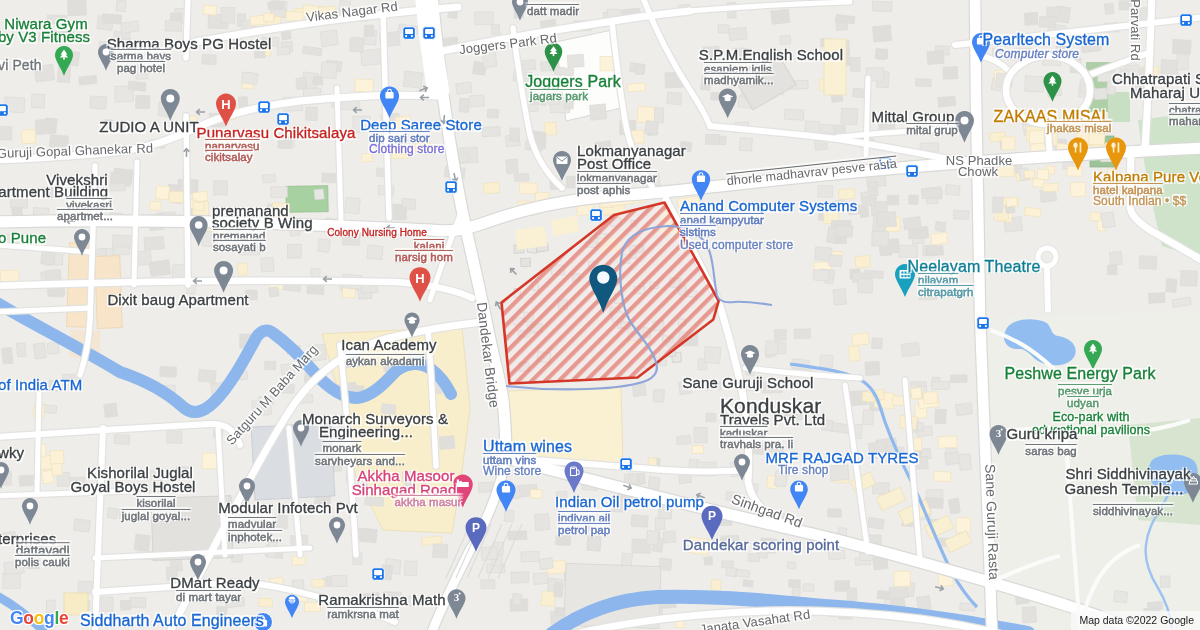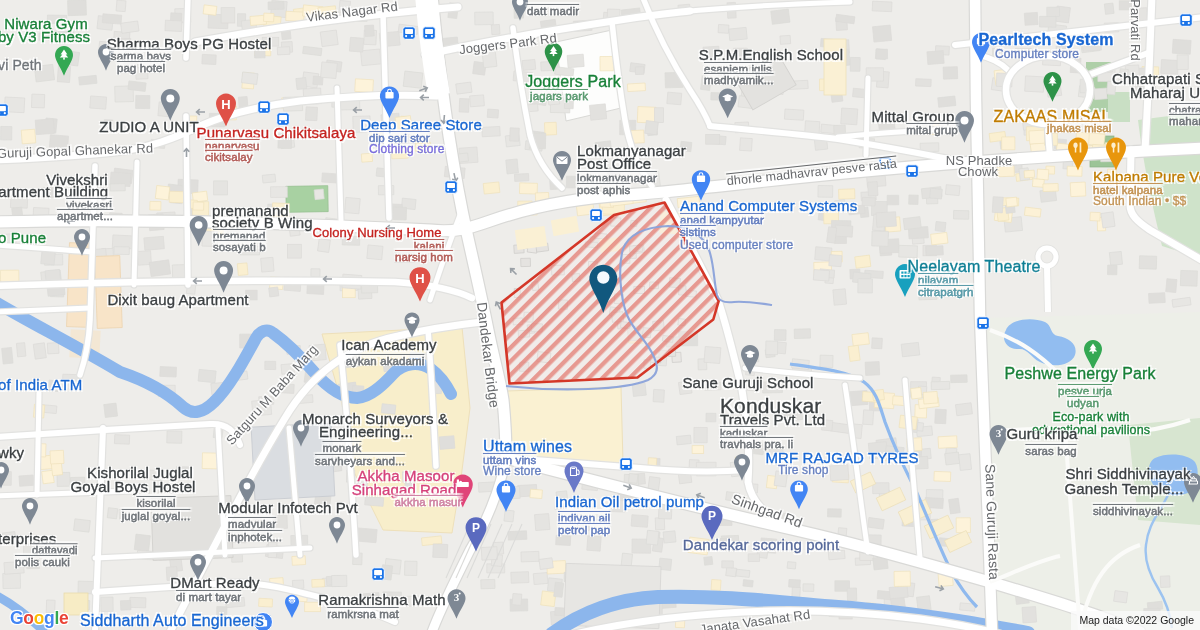--- a/index.html
+++ b/index.html
@@ -1433,21 +1433,21 @@
 <div class="lb" style="left:-2px;top:238px;font-size:15px;color:#188038;transform:translateY(-50%);-webkit-text-stroke:0.32px #188038;">o Pune</div>
 
 <div class="lb" style="left:212px;top:211px;font-size:15px;color:#3c4043;transform:translateY(-50%);-webkit-text-stroke:0.32px #3c4043;">premanand</div>
 
 <div class="lb" style="left:212px;top:223px;font-size:15px;color:#3c4043;transform:translateY(-50%);-webkit-text-stroke:0.32px #3c4043;">society B Wing</div>
 
 <div class="lb" style="left:213px;top:236px;font-size:11.5px;color:#70757a;transform:translateY(-50%);-webkit-text-stroke:0.32px #70757a;text-decoration:overline;text-decoration-color:#70757a;">premanad</div>
 
 <div class="lb" style="left:213px;top:247px;font-size:11.5px;color:#70757a;transform:translateY(-50%);-webkit-text-stroke:0.32px #70757a;text-decoration:overline;text-decoration-color:#70757a;">sosayati b</div>
 
-<div class="lb" style="left:377px;top:233px;font-size:13px;color:#c5221f;transform:translate(-50%,-50%);-webkit-text-stroke:0.32px #c5221f;">Colony Nursing Home</div>
+<div class="lb" style="left:377px;top:233px;font-size:10px;color:#c5221f;transform:translate(-50%,-50%);-webkit-text-stroke:0.32px #c5221f;">Colony Nursing Home</div>
 
 <div class="lb" style="left:429px;top:246px;font-size:11.5px;color:#b35d58;transform:translate(-50%,-50%);-webkit-text-stroke:0.32px #b35d58;text-decoration:overline;text-decoration-color:#b35d58;">kalani</div>
 
 <div class="lb" style="left:424px;top:257px;font-size:11.5px;color:#b35d58;transform:translate(-50%,-50%);-webkit-text-stroke:0.32px #b35d58;text-decoration:overline;text-decoration-color:#b35d58;">narsig hom</div>
 
 <div class="lb" style="left:178px;top:300px;font-size:15px;color:#3c4043;transform:translate(-50%,-50%);-webkit-text-stroke:0.32px #3c4043;">Dixit baug Apartment</div>
 
 <div class="lb" style="left:421px;top:125px;font-size:15px;color:#1967d2;transform:translate(-50%,-50%);-webkit-text-stroke:0.32px #1967d2;">Deep Saree Store</div>
 
 <div class="lb" style="left:369px;top:138px;font-size:11.5px;color:#657fc0;transform:translateY(-50%);-webkit-text-stroke:0.32px #657fc0;text-decoration:overline;text-decoration-color:#657fc0;">dip sari stor</div>
@@ -1485,23 +1485,23 @@
 <div class="lb" style="left:680px;top:232px;font-size:11.5px;color:#657fc0;transform:translateY(-50%);-webkit-text-stroke:0.32px #657fc0;text-decoration:overline;text-decoration-color:#657fc0;">sistims</div>
 
 <div class="lb" style="left:680px;top:245px;font-size:12px;color:#657fc0;transform:translateY(-50%);-webkit-text-stroke:0.32px #657fc0;">Used computer store</div>
 
 <div class="lb" style="left:812px;top:173px;font-size:12.5px;color:#66686b;transform:translate(-50%,-50%) rotate(-6deg);text-decoration:overline;text-decoration-color:#66686b;">dhorle madhavrav pesve rasta</div>
 
 <div class="lb" style="left:979px;top:161px;font-size:13px;color:#66686b;transform:translate(-50%,-50%);">NS Phadke</div>
 
 <div class="lb" style="left:978px;top:172px;font-size:13px;color:#66686b;transform:translate(-50%,-50%);">Chowk</div>
 
-<div class="lb" style="left:1046px;top:40px;font-size:16px;color:#1967d2;transform:translate(-50%,-50%);font-weight:bold;-webkit-text-stroke:0.32px #1967d2;">Pearltech System</div>
-
-<div class="lb" style="left:995px;top:54px;font-size:12px;color:#657fc0;transform:translateY(-50%);-webkit-text-stroke:0.32px #657fc0;">Computer store</div>
+<div class="lb" style="left:1046px;top:40px;font-size:16px;color:#1967d2;transform:translate(-50%,-50%);-webkit-text-stroke:0.32px #1967d2;">Pearltech System</div>
+
+<div class="lb" style="left:995px;top:54px;font-size:12px;color:#657fc0;transform:translateY(-50%);font-style:italic;-webkit-text-stroke:0.32px #657fc0;">Computer store</div>
 
 <div class="lb" style="left:1135px;top:30px;font-size:13px;color:#66686b;transform:translate(-50%,-50%) rotate(90deg);">Parvati Rd</div>
 
 <div class="lb" style="left:1112px;top:79px;font-size:15px;color:#3c4043;transform:translateY(-50%);-webkit-text-stroke:0.32px #3c4043;">Chhatrapati S</div>
 
 <div class="lb" style="left:1130px;top:93px;font-size:15px;color:#3c4043;transform:translateY(-50%);-webkit-text-stroke:0.32px #3c4043;">Maharaj Ud</div>
 
 <div class="lb" style="left:1169px;top:110px;font-size:11.5px;color:#70757a;transform:translateY(-50%);-webkit-text-stroke:0.32px #70757a;text-decoration:overline;text-decoration-color:#70757a;">chatrapti</div>
 
 <div class="lb" style="left:1169px;top:121px;font-size:11.5px;color:#70757a;transform:translateY(-50%);-webkit-text-stroke:0.32px #70757a;text-decoration:overline;text-decoration-color:#70757a;">mahara...</div>
@@ -1555,21 +1555,21 @@
 <div class="lb" style="left:156px;top:516px;font-size:11.5px;color:#70757a;transform:translate(-50%,-50%);-webkit-text-stroke:0.32px #70757a;text-decoration:overline;text-decoration-color:#70757a;">juglal goyal...</div>
 
 <div class="lb" style="left:288px;top:508px;font-size:15px;color:#3c4043;transform:translate(-50%,-50%);-webkit-text-stroke:0.32px #3c4043;">Modular Infotech Pvt</div>
 
 <div class="lb" style="left:228px;top:524px;font-size:11.5px;color:#70757a;transform:translateY(-50%);-webkit-text-stroke:0.32px #70757a;text-decoration:overline;text-decoration-color:#70757a;">madyular</div>
 
 <div class="lb" style="left:228px;top:537px;font-size:11.5px;color:#70757a;transform:translateY(-50%);-webkit-text-stroke:0.32px #70757a;text-decoration:overline;text-decoration-color:#70757a;">inphotek...</div>
 
 <div class="lb" style="left:-2px;top:539px;font-size:15px;color:#3c4043;transform:translateY(-50%);-webkit-text-stroke:0.32px #3c4043;">terprises</div>
 
-<div class="lb" style="left:32px;top:551px;font-size:11px;color:#70757a;transform:translateY(-50%);-webkit-text-stroke:0.32px #70757a;text-decoration:overline;text-decoration-color:#70757a;">dattavadi</div>
+<div class="lb" style="left:16px;top:551px;font-size:13px;color:#70757a;transform:translateY(-50%);-webkit-text-stroke:0.32px #70757a;text-decoration:overline;text-decoration-color:#70757a;">dattavadi</div>
 
 <div class="lb" style="left:15px;top:562px;font-size:11.5px;color:#70757a;transform:translateY(-50%);-webkit-text-stroke:0.32px #70757a;text-decoration:overline;text-decoration-color:#70757a;">polis cauki</div>
 
 <div class="lb" style="left:406px;top:476px;font-size:15px;color:#d6427c;transform:translate(-50%,-50%);-webkit-text-stroke:0.32px #d6427c;">Akkha Masoor</div>
 
 <div class="lb" style="left:404px;top:490px;font-size:15px;color:#d6427c;transform:translate(-50%,-50%);-webkit-text-stroke:0.32px #d6427c;">Sinhagad Road</div>
 
 <div class="lb" style="left:428px;top:502px;font-size:11.5px;color:#cf82a4;transform:translate(-50%,-50%);-webkit-text-stroke:0.32px #cf82a4;text-decoration:overline;text-decoration-color:#cf82a4;">akkha masur</div>
 
 <div class="lb" style="left:483px;top:447px;font-size:16px;color:#1967d2;transform:translateY(-50%);-webkit-text-stroke:0.32px #1967d2;">Uttam wines</div>

